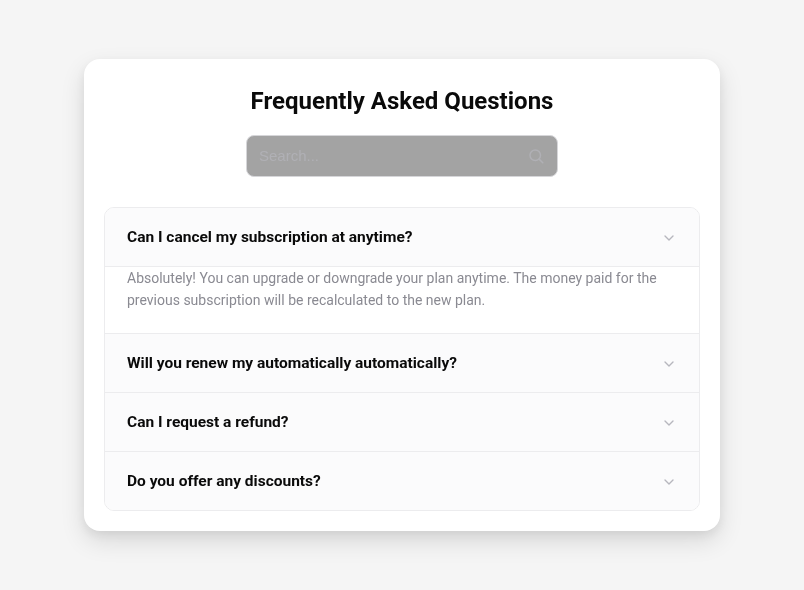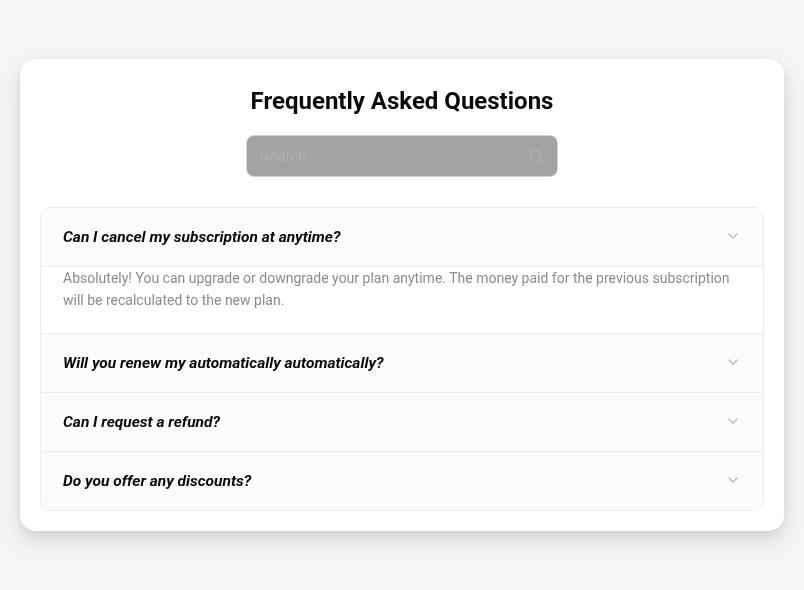--- a/index.html
+++ b/index.html
@@ -10,21 +10,21 @@
     body {
       font-family: -apple-system, BlinkMacSystemFont, "Segoe UI", Roboto, Helvetica, Arial, sans-serif;
       background: #f5f5f5;
       display: flex;
       align-items: center;
       justify-content: center;
       min-height: 100vh;
       padding: 20px;
     }
     .card {
-      width: 764px;
+      width: 636px;
       background: #ffffff;
       border-radius: 16px;
       box-shadow: 0 10px 25px rgba(0,0,0,0.12), 0 4px 10px rgba(0,0,0,0.06);
       padding: 28px 20px 20px 20px;
     }
     .title {
       font-size: 24px;
       font-weight: 700;
       color: #0a0a0a;
       text-align: center;
@@ -71,25 +71,24 @@
       background: #fbfbfc;
     }
     .accordion-item:last-child {
       border-bottom: none;
     }
     .accordion-item.expanded {
       background: #ffffff;
     }
     .accordion-header {
       display: flex;
-      align-items: flex-start;
+      align-items: flex-end;
       justify-content: space-between;
       padding: 20px 22px;
       cursor: pointer;
-      font-style: italic;
     }
     .accordion-question {
       font-size: 15.5px;
       font-weight: 700;
       color: #0a0a0a;
     }
     .chevron {
       width: 16px;
       height: 16px;
       flex-shrink: 0;

